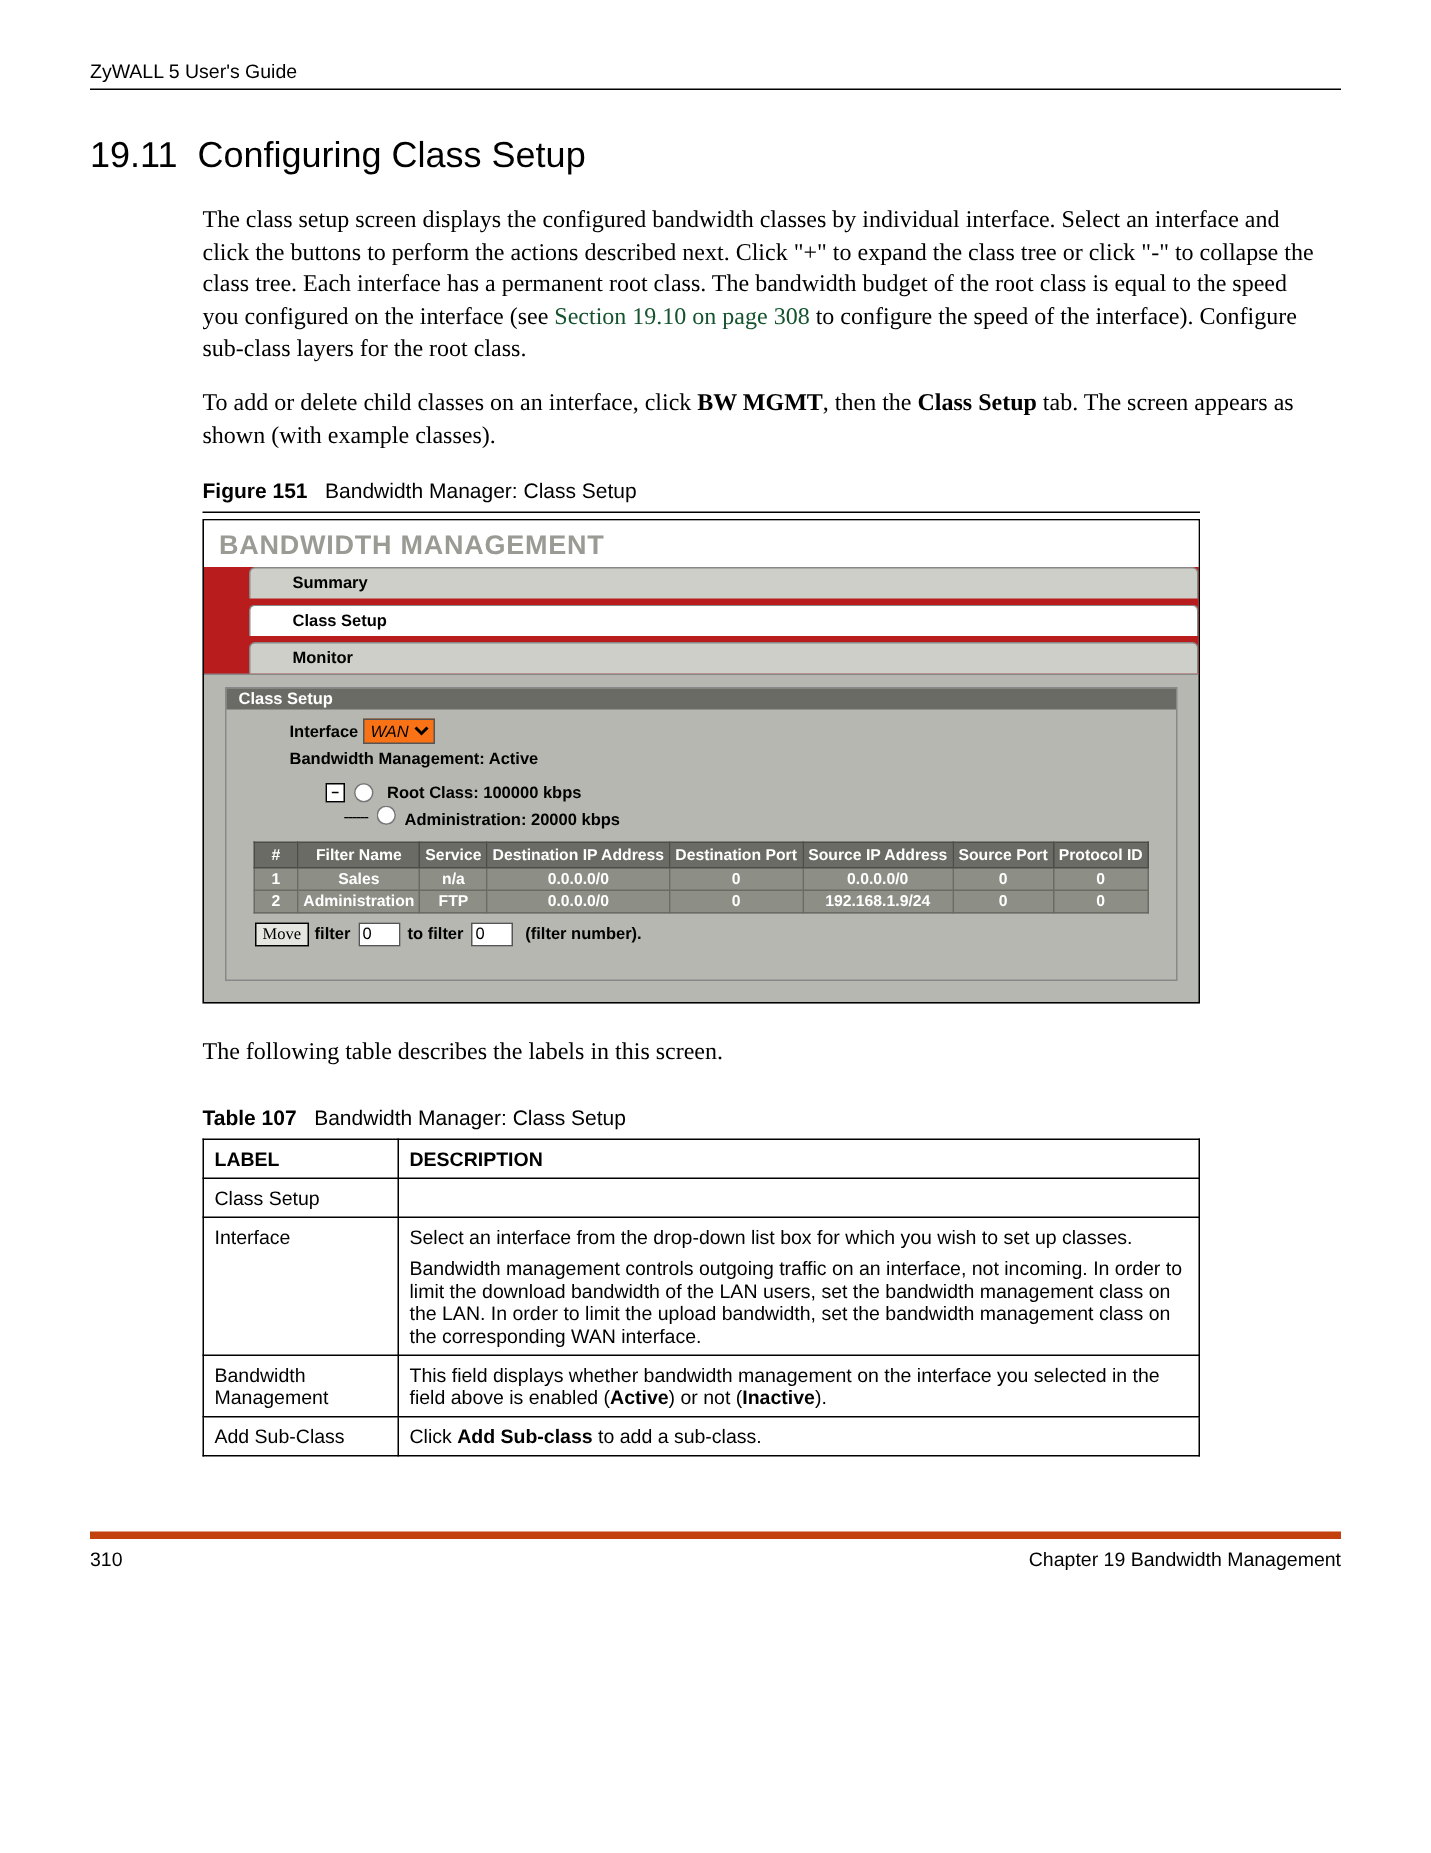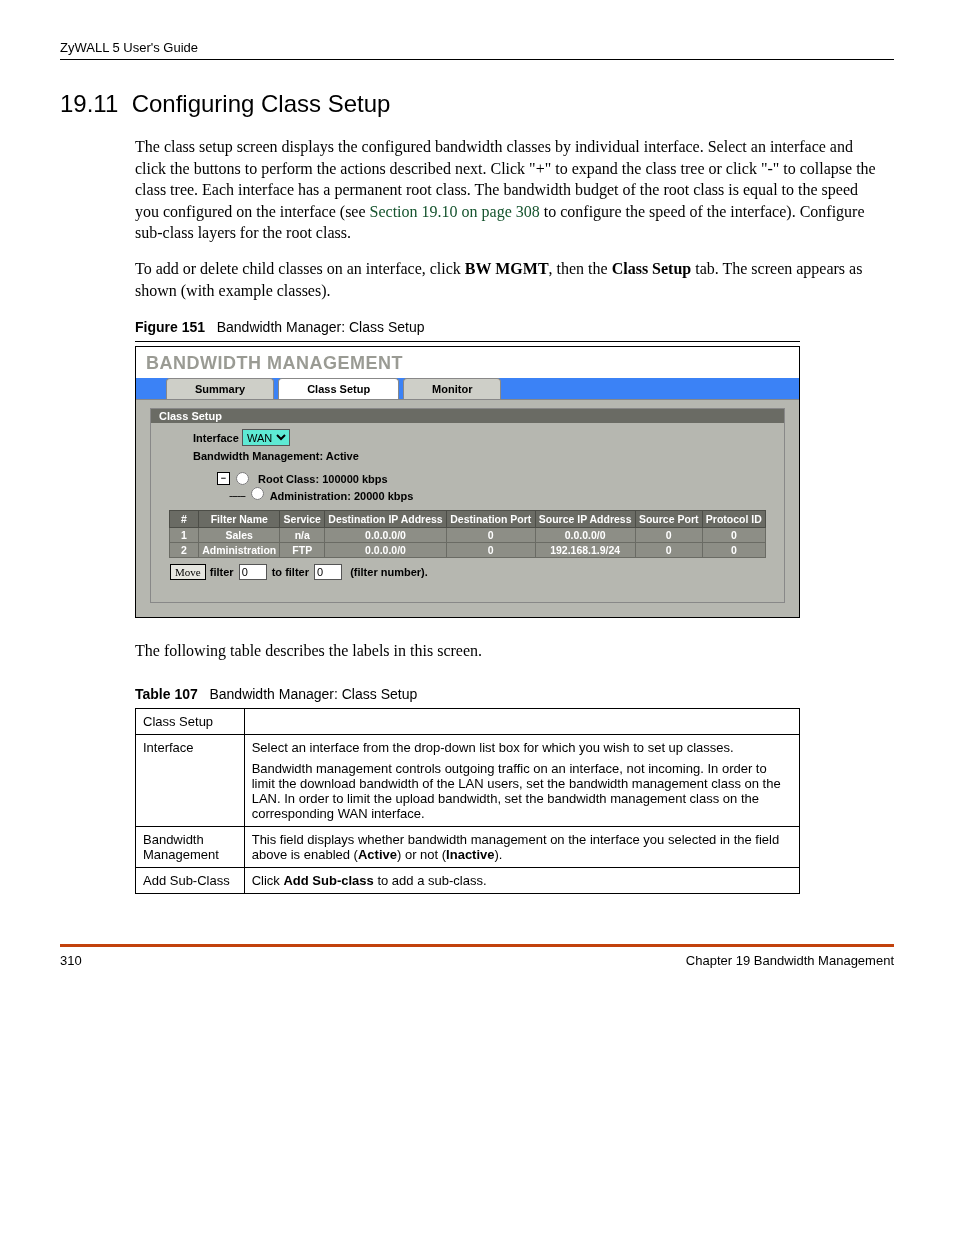--- a/index.html
+++ b/index.html
@@ -53,24 +53,25 @@
   .ss-title {
     font-size: 18px;
     font-weight: bold;
     color: #9a9b94;
     letter-spacing: 0.5px;
     padding: 6px 0 4px 10px;
     background: #fff;
   }
   .ss-tabs {
     display: flex;
-    background: #3b82f6;
+    background: #b91c1c;
     padding-left: 30px;
     gap: 4px;
     border-bottom: 1px solid #888;
+    flex-direction: column;
   }
   .ss-tab {
     padding: 4px 28px 4px 28px;
     font-size: 11px;
     font-weight: bold;
     border: 1px solid #888;
     border-bottom: none;
     background: #fff;
     border-top-left-radius: 4px;
     border-top-right-radius: 4px;
@@ -88,23 +89,24 @@
     font-weight: bold;
     font-size: 11px;
     padding: 1px 8px;
     margin: 0 -18px 6px -18px;
   }
   .ss-row-indent { margin-left: 24px; margin-top:4px;}
   .ss-field-label { font-weight: bold; color:#000; display:inline-block;}
   select.ss-select {
     font-family: Arial, sans-serif;
     font-size: 11px;
-    background:#5eead4;
+    background:#f97316;
     border:1px solid #555;
     height:17px;
+    font-style:italic;
   }
   .tree { margin: 10px 0 8px 48px; font-weight:bold; }
   .tree-row { display:flex; align-items:center; gap:6px; margin:2px 0;}
   .tree-toggle {
     width:11px; height:11px; border:1px solid #000; background:#fff;
     display:flex; align-items:center; justify-content:center;
     font-size:9px; line-height:9px;
   }
   .tree-branch {
     margin-left: 12px;
@@ -184,21 +186,21 @@
     background:#fff;
   }
   table.desc td p { margin:0 0 6px 0; }
   table.desc td p:last-child{margin-bottom:0;}
 
   .footer {
     display:flex;
     justify-content:space-between;
     font-family: Arial, sans-serif;
     font-size:13px;
-    border-top:3px solid #c2410c;
+    border-top:5px solid #c2410c;
     margin-top:50px;
     padding-top:6px;
   }
 </style>
 </head>
 <body>
 
 <div class="header-line">ZyWALL 5 User's Guide</div>
 
 <h1 class="section">
@@ -299,20 +301,24 @@
 <div class="body-text" style="margin-top:22px;">
   <p>The following table describes the labels in this screen.</p>
 </div>
 
 <div class="tbl-caption">
   <b>Table 107</b>&nbsp;&nbsp;&nbsp;<span>Bandwidth Manager: Class Setup</span>
 </div>
 
 <table class="desc">
   <tbody>
+      <tr>
+    <th style="width:115px">LABEL</th>
+    <th>DESCRIPTION</th>
+  </tr>
   <tr>
     <td>Class Setup</td>
     <td></td>
   </tr>
   <tr>
     <td>Interface</td>
     <td>
       <p>Select an interface from the drop-down list box for which you wish to set up classes.</p>
       <p>Bandwidth management controls outgoing traffic on an interface, not incoming. In order to limit the download bandwidth of the LAN users, set the bandwidth management class on the LAN. In order to limit the upload bandwidth, set the bandwidth management class on the corresponding WAN interface.</p>
     </td>

